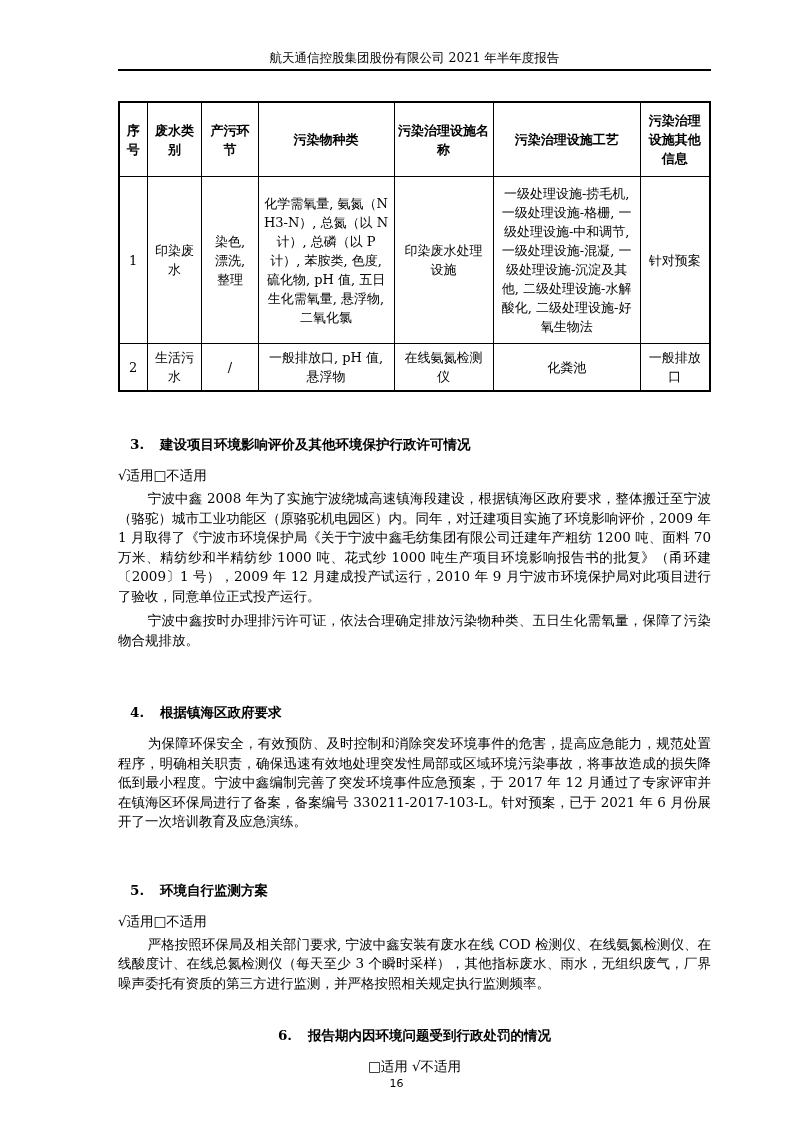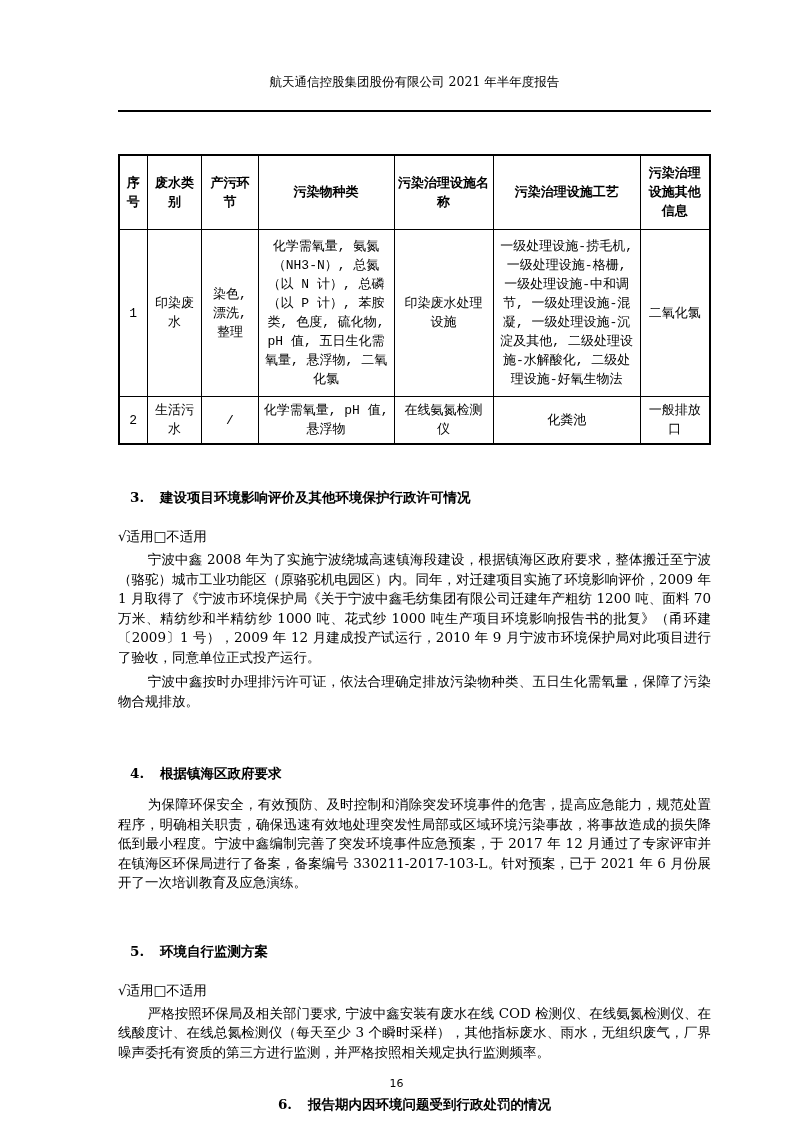--- a/index.html
+++ b/index.html
@@ -16,34 +16,32 @@
     font-family: "DejaVu Serif", "Liberation Serif", serif;
   }
   .content {
     margin-left: 118px;
     margin-right: 82px; 
   }
   
   .doc-header {
     padding-top: 50px;
     border-bottom: 2px solid #000;
-    padding-bottom: 20px;
+    padding-bottom: 3px;
     text-align: center;
     font-size: 12.5px;
     line-height: 16px;
-    margin-top: 24px;
   }
   
   table.pollution {
     width: 100%;
     border-collapse: collapse;
-    margin-top: 42px;
+    margin-top: 30px;
     table-layout: fixed;
     font-size: 13px;
-    font-family: Liberation Mono, monospace;
   }
   table.pollution, table.pollution th, table.pollution td {
     border: 1px solid #000;
   }
   table.pollution {
     border: 2px solid #000;
   }
   table.pollution th {
     font-weight: bold;
     padding: 8px 3px;
@@ -66,21 +64,21 @@
     font-size: 13.5px;
     font-weight: bold;
     margin: 12px;
     line-height: 20px;
   }
   .sec-num {
     display: inline-block;
     margin-right: 16px;
   }
   .applicability {
-    margin-top: 20px;
+    margin-top: 12px;
     font-size: 13.5px;
     line-height: 18px;
   }
   p.body-para {
     margin: 5px 0 0 0;
     font-size: 13.5px;
     line-height: 19.5px;
     text-indent: 2.2em;
     text-align: justify;
   }
@@ -130,27 +128,27 @@
       </tr>
     </thead>
     <tbody>
       <tr class="row-1">
         <td>1</td>
         <td>印染废水</td>
         <td>染色, 漂洗, 整理</td>
         <td>化学需氧量, 氨氮（NH3-N）, 总氮（以 N 计）, 总磷（以 P 计）, 苯胺类, 色度, 硫化物, pH 值, 五日生化需氧量, 悬浮物, 二氧化氯</td>
         <td>印染废水处理设施</td>
         <td>一级处理设施-捞毛机, 一级处理设施-格栅, 一级处理设施-中和调节, 一级处理设施-混凝, 一级处理设施-沉淀及其他, 二级处理设施-水解酸化, 二级处理设施-好氧生物法</td>
-        <td>二氧化氯</td>
+        <td>针对预案</td>
       </tr>
       <tr class="row-2">
         <td>2</td>
         <td>生活污水</td>
         <td>/</td>
-        <td>化学需氧量, pH 值, 悬浮物</td>
+        <td>一般排放口, pH 值, 悬浮物</td>
         <td>在线氨氮检测仪</td>
         <td>化粪池</td>
         <td>一般排放口</td>
       </tr>
     </tbody>
   </table>
 
   <div class="section" id="section-3">
     <div class="section-heading">
       <span class="sec-num">3.</span><span>建设项目环境影响评价及其他环境保护行政许可情况</span>

